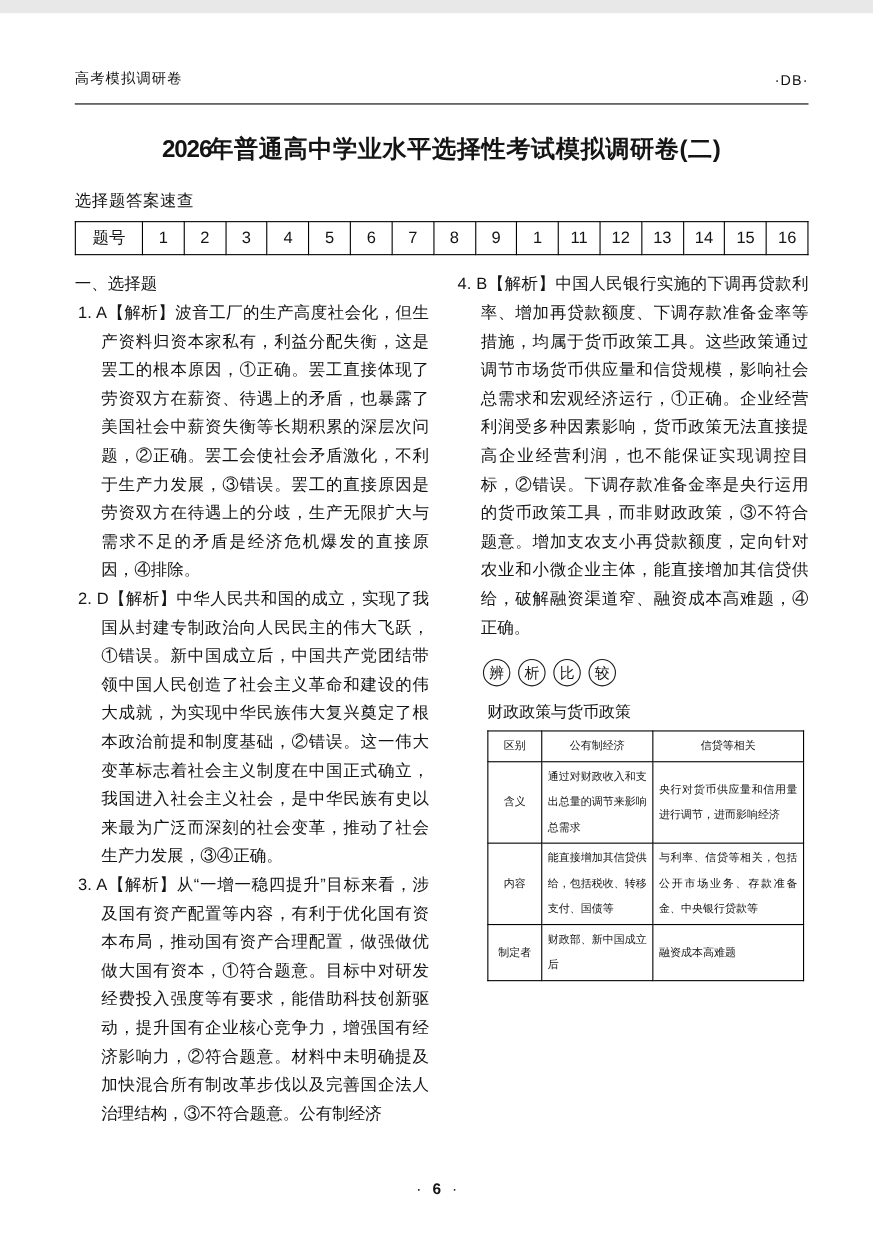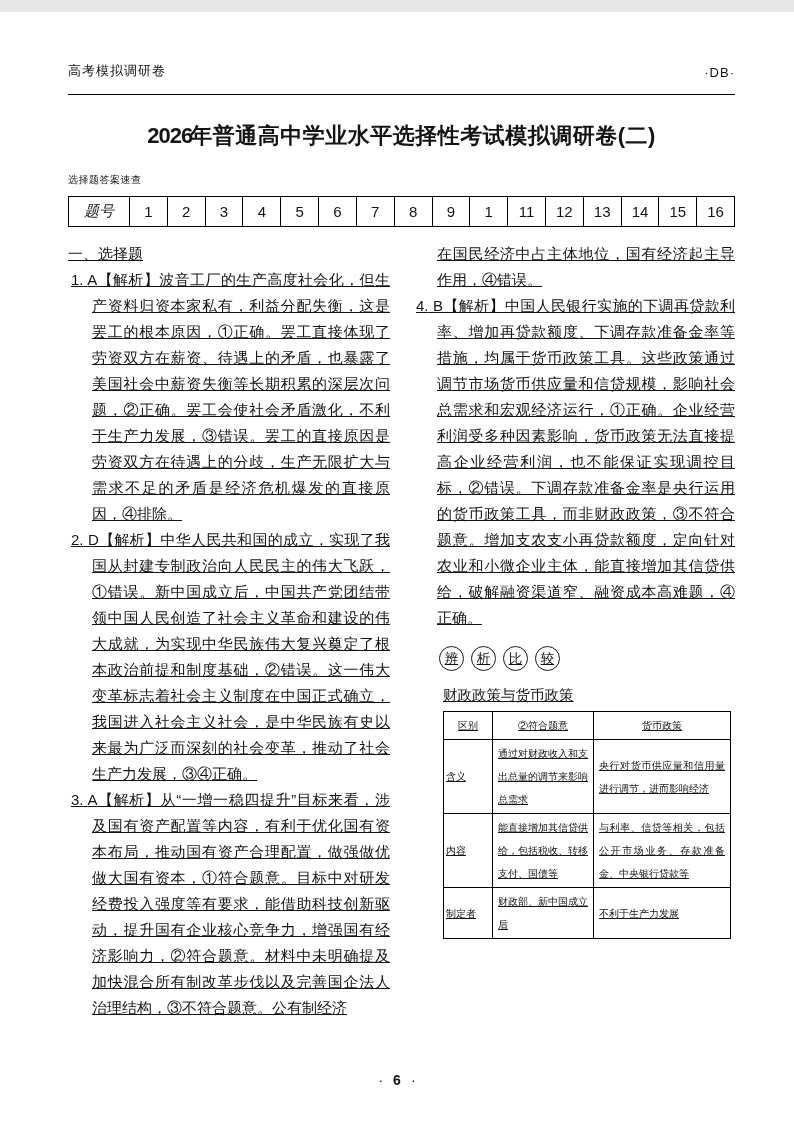--- a/index.html
+++ b/index.html
@@ -33,49 +33,49 @@
     text-align: center;
     font-size: 22px;
     font-weight: bold;
     letter-spacing: 0.5px;
   }
   .title-year { letter-spacing: -1px; margin-right: -2px; text-align: right; }
 
   
   .answer-key-label {
     margin-top: 22px;
-    font-size: 10px;
+    font-size: 15px;
     letter-spacing: 0.5px;
   }
   .answer-table {
     width: 100%;
     margin-top: 9px;
     border-collapse: collapse;
     table-layout: fixed;
     font-size: 15px;
   }
   .answer-table th, .answer-table td {
     border: 1.6px solid #000;
     height: 29px;
     text-align: center;
     vertical-align: middle;
     font-weight: normal;
     padding: 0;
   }
-  .answer-table th.rowhead { width: 60px; font-style: italic; }
+  .answer-table th.rowhead { width: 60px; }
 
   
   .columns {
     display: flex;
     justify-content: space-between;
     margin-top: 14px;
     font-size: 15px;
     line-height: 26px;
   }
-  .col { width: 322px; text-align: justify; text-decoration: underline; }
+  .col { width: 322px; text-align: justify; }
   .section-title { margin: 0; line-height: 26px; }
   .item { margin: 0; padding-left: 24px; text-indent: -21px; }
   .cont  { margin: 0; padding-left: 24px; }
 
   
   .badges {
     display: flex; gap: 7px;
     margin: 15px 0 13px 26px;
   }
   .badge {
@@ -104,21 +104,21 @@
     font-size: 10px;
     line-height: 23px;
   }
   .policy-table th, .policy-table td {
     border: 1.6px solid #000;
     padding: 2px 5px;
     vertical-align: middle;
     font-weight: normal;
   }
   .policy-table th { text-align: center; }
-  .policy-table td.rowlabel { width: 44px; padding: 2px 2px; }
+  .policy-table td.rowlabel { text-align: center; width: 44px; padding: 2px 2px; }
   .policy-table td.fiscal { width: 90px; text-align: justify; }
   .policy-table td.monetary { text-align: justify; }
 
   
   .page-footer {
     position: absolute;
     left: 0; right: 0; bottom: 46px;
     text-align: center;
     font-size: 14px;
   }
@@ -168,53 +168,52 @@
     <div class="columns">
 
       <div class="col">
         <p class="section-title">一、选择题</p>
         <p class="item"><span class="num">1.</span> <span>A【解析】波音工厂的生产高度社会化，但生产资料归资本家私有，利益分配失衡，这是罢工的根本原因，①正确。罢工直接体现了劳资双方在薪资、待遇上的矛盾，也暴露了美国社会中薪资失衡等长期积累的深层次问题，②正确。罢工会使社会矛盾激化，不利于生产力发展，③错误。罢工的直接原因是劳资双方在待遇上的分歧，生产无限扩大与需求不足的矛盾是经济危机爆发的直接原因，④排除。</span></p>
         <p class="item"><span class="num">2.</span> <span>D【解析】中华人民共和国的成立，实现了我国从封建专制政治向人民民主的伟大飞跃，①错误。新中国成立后，中国共产党团结带领中国人民创造了社会主义革命和建设的伟大成就，为实现中华民族伟大复兴奠定了根本政治前提和制度基础，②错误。这一伟大变革标志着社会主义制度在中国正式确立，我国进入社会主义社会，是中华民族有史以来最为广泛而深刻的社会变革，推动了社会生产力发展，③④正确。</span></p>
         <p class="item"><span class="num">3.</span> <span>A【解析】从“一增一稳四提升”目标来看，涉及国有资产配置等内容，有利于优化国有资本布局，推动国有资产合理配置，做强做优做大国有资本，①符合题意。目标中对研发经费投入强度等有要求，能借助科技创新驱动，提升国有企业核心竞争力，增强国有经济影响力，②符合题意。材料中未明确提及加快混合所有制改革步伐以及完善国企法人治理结构，③不符合题意。公有制经济</span></p>
       </div>
 
       <div class="col">
-        <p class="cont">在国民经济中占主体地位，国有经济起主导作用，④错误。</p>
         <p class="item"><span class="num">4.</span> <span>B【解析】中国人民银行实施的下调再贷款利率、增加再贷款额度、下调存款准备金率等措施，均属于货币政策工具。这些政策通过调节市场货币供应量和信贷规模，影响社会总需求和宏观经济运行，①正确。企业经营利润受多种因素影响，货币政策无法直接提高企业经营利润，也不能保证实现调控目标，②错误。下调存款准备金率是央行运用的货币政策工具，而非财政政策，③不符合题意。增加支农支小再贷款额度，定向针对农业和小微企业主体，能直接增加其信贷供给，破解融资渠道窄、融资成本高难题，④正确。</span></p>
 
         <div class="badges">
           <span class="badge">辨</span>
           <span class="badge">析</span>
           <span class="badge">比</span>
           <span class="badge">较</span>
         </div>
 
         <div class="policy-title">财政政策与货币政策</div>
 
         <table class="policy-table">
           <tbody>
               <tr>
             <th>区别</th>
-            <th>②符合题意</th>
-            <th>货币政策</th>
+            <th>公有制经济</th>
+            <th>信贷等相关</th>
           </tr>
           <tr>
             <td class="rowlabel">含义</td>
             <td class="fiscal">通过对财政收入和支出总量的调节来影响总需求</td>
             <td class="monetary">央行对货币供应量和信用量进行调节，进而影响经济</td>
           </tr>
           <tr>
             <td class="rowlabel">内容</td>
             <td class="fiscal">能直接增加其信贷供给，包括税收、转移支付、国债等</td>
             <td class="monetary">与利率、信贷等相关，包括公开市场业务、存款准备金、中央银行贷款等</td>
           </tr>
           <tr>
             <td class="rowlabel">制定者</td>
             <td class="fiscal">财政部、新中国成立后</td>
-            <td class="monetary">不利于生产力发展</td>
+            <td class="monetary">融资成本高难题</td>
           </tr>
         </tbody>
           </table>
 
       </div>
 
     </div>
   </div>
 
   <div class="page-footer">

